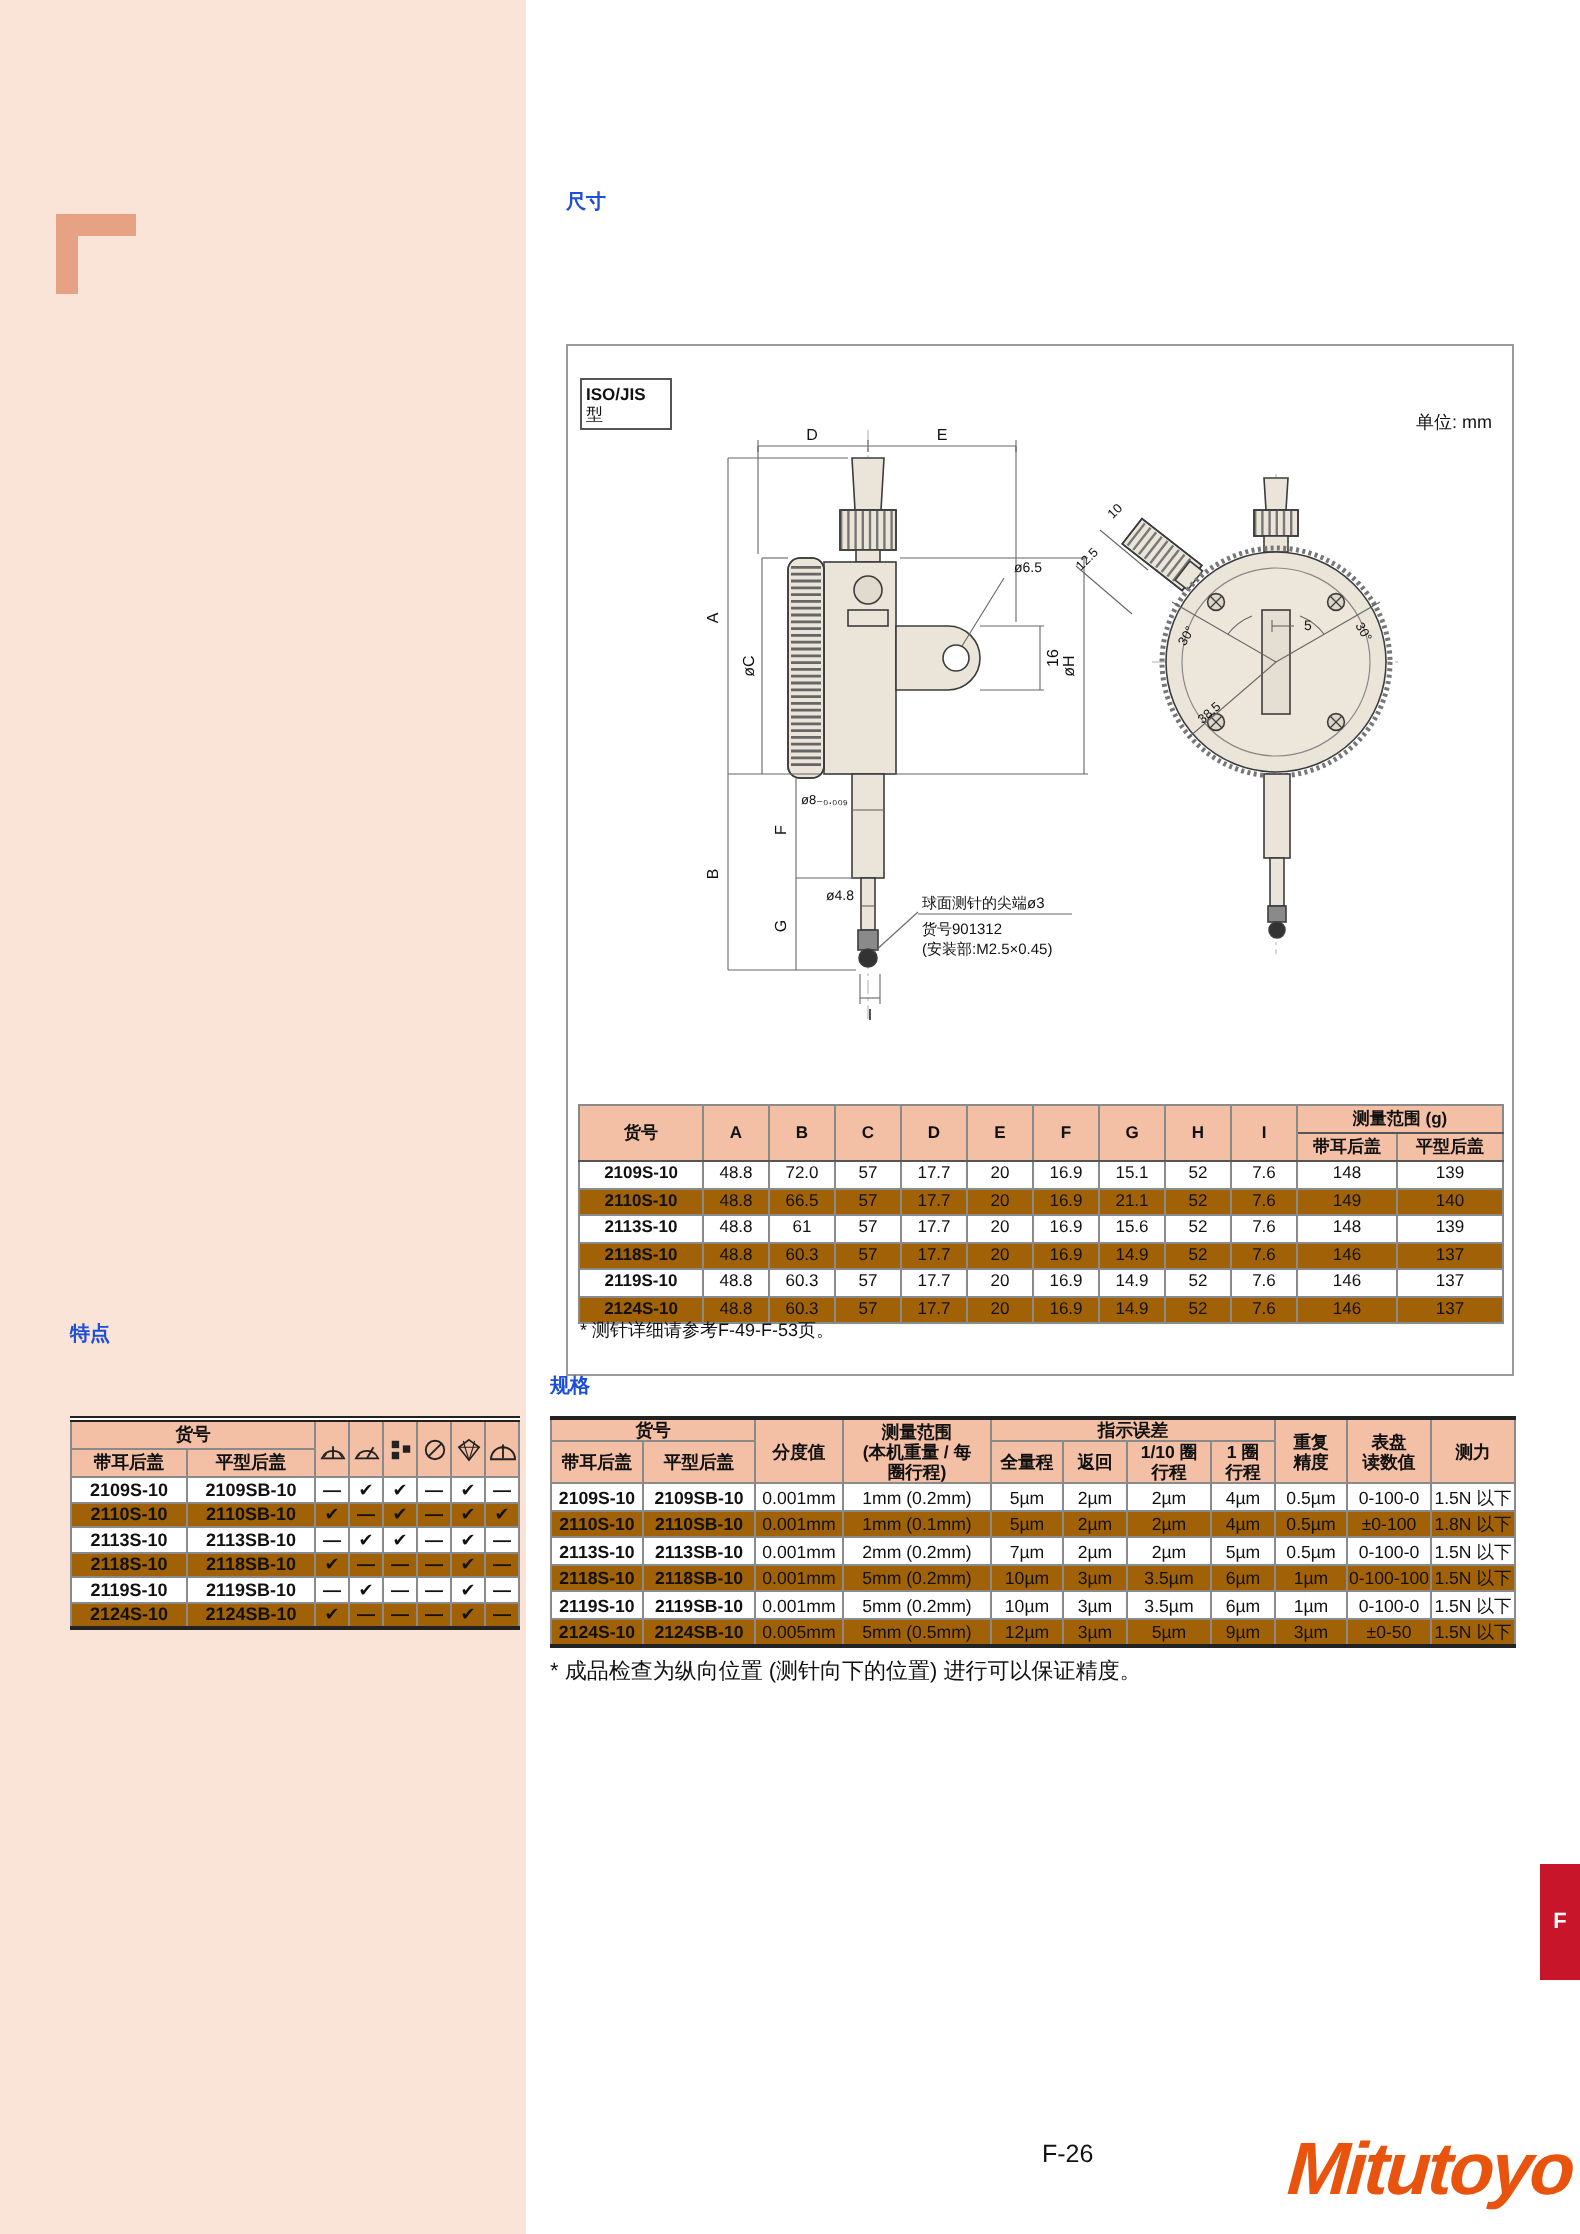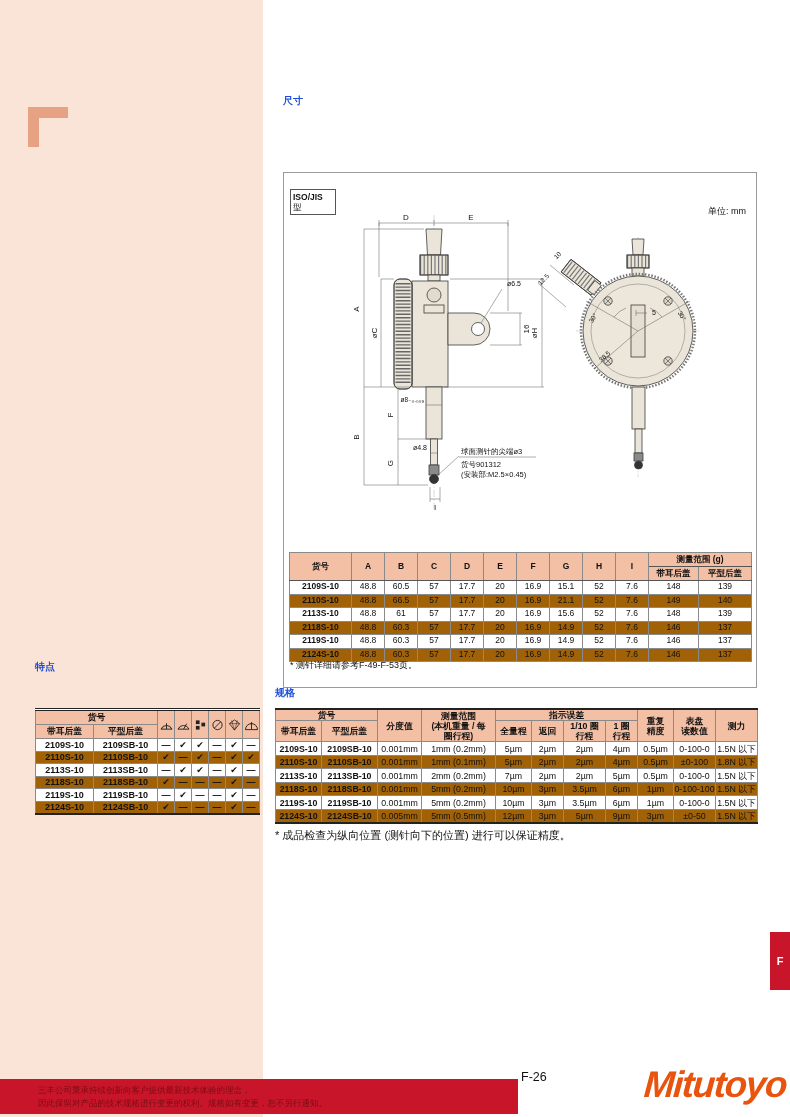--- a/index.html
+++ b/index.html
@@ -231,21 +231,21 @@
         </tr>
         <tr>
           <th>带耳后盖</th>
           <th>平型后盖</th>
         </tr>
       </thead>
       <tbody id="dim-tbody">
           <tr>
             <td class="pn">2109S-10</td>
             <td>48.8</td>
-            <td>60.5</td>
+            <td>72.0</td>
             <td>57</td>
             <td>17.7</td>
             <td>20</td>
             <td>16.9</td>
             <td>15.1</td>
             <td>52</td>
             <td>7.6</td>
             <td>148</td>
             <td>139</td>
           </tr>
@@ -559,20 +559,16 @@
           <td>1.5N 以下</td>
         </tr>
       </tbody>
   </table>
   <div class="spec-note">* 成品检查为纵向位置 (测针向下的位置) 进行可以保证精度。</div>
 
   <div class="f-tab">
       <span>F</span>
     </div>
 
-  <div class="footer-bar">
-    <div>三丰公司秉承持续创新向客户提供最新技术体验的理念，</div>
-    <div>因此保留对产品的技术规格进行变更的权利。规格如有变更，恕不另行通知。</div>
-  </div>
   <div class="page-num">F-26</div>
   <div class="logo">Mitutoyo</div>
 
 </div>
 
 </body></html>

